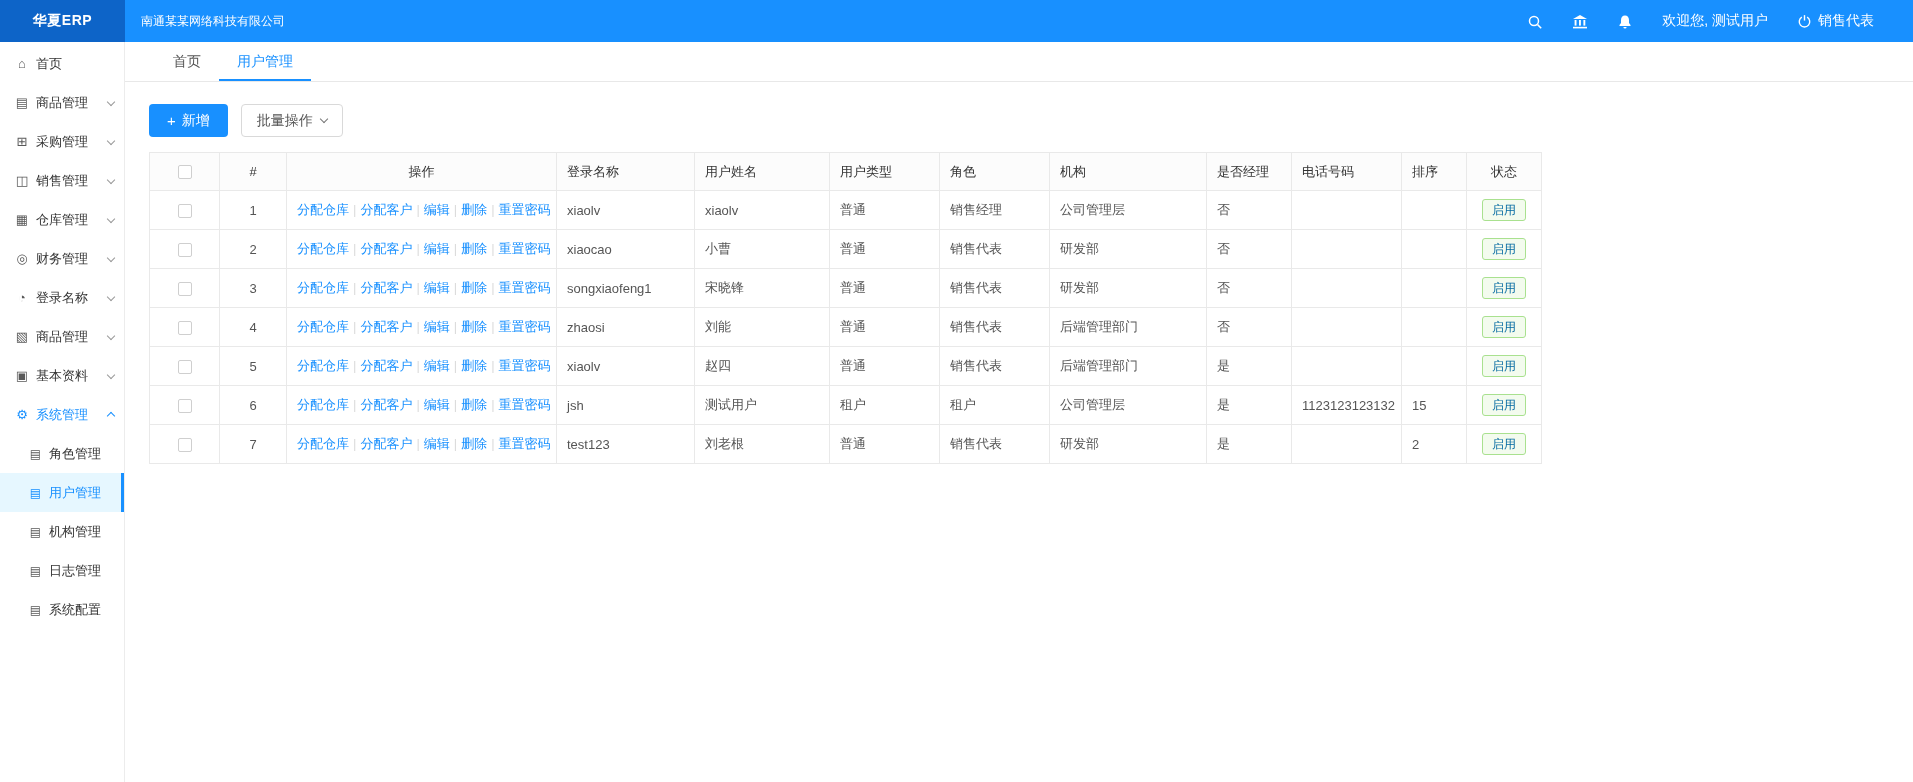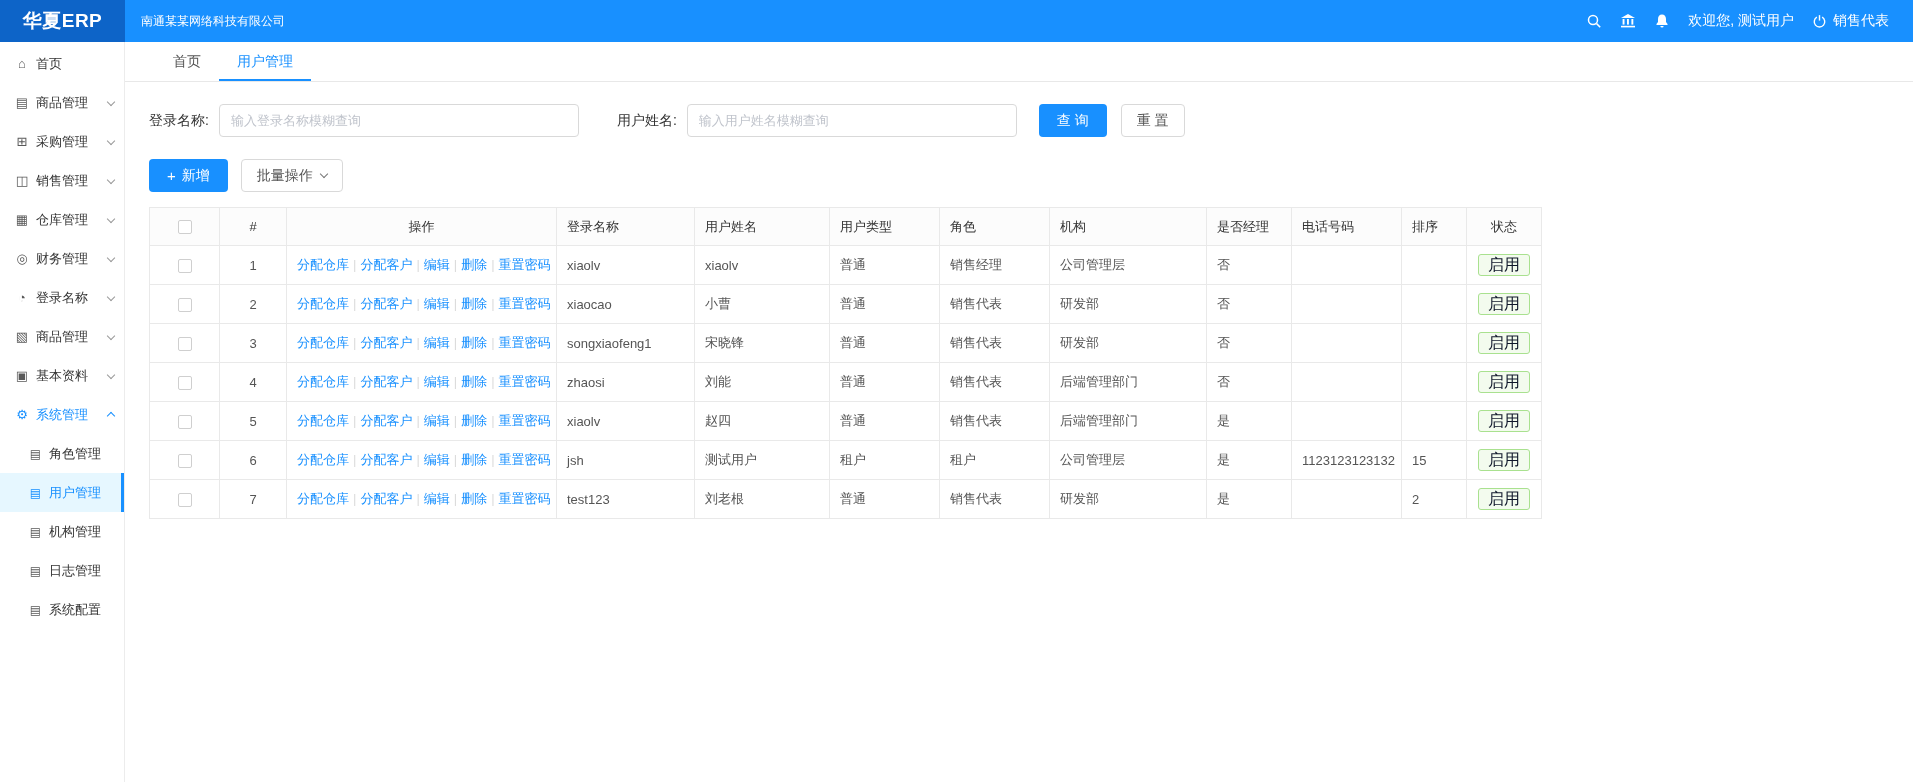--- a/index.html
+++ b/index.html
@@ -1,23 +1,23 @@
 <!DOCTYPE html>
 <html><head>
 <meta charset="utf-8">
 <style>
   *{box-sizing:border-box;margin:0;padding:0}
   html,body{width:1913px;height:782px}
   body{font-family:"Liberation Sans","DejaVu Sans",sans-serif;background:#fff;overflow:hidden;position:relative;font-size:14px;color:#333}
 
   
   .header{height:42px;background:#1890ff;display:flex;align-items:center;color:#fff}
-  .logo{width:125px;height:42px;background:#0d64c8;display:flex;align-items:center;justify-content:center;font-weight:bold;font-size:19px;letter-spacing:.5px;flex:none}
+  .logo{width:125px;height:42px;background:#0d64c8;display:flex;align-items:center;justify-content:center;font-weight:bold;font-size:14px;letter-spacing:.5px;flex:none}
   .company{margin-left:16px;font-size:12px}
-  .hdr-right{margin-left:auto;display:flex;align-items:center;gap:18px;padding-right:24px;font-size:14px}
+  .hdr-right{margin-left:auto;display:flex;align-items:flex-end;gap:29px;padding-right:39px;font-size:14px}
   .hicon{display:flex;align-items:center;cursor:pointer}
   .logout{display:flex;align-items:center;gap:6px;cursor:pointer}
 
   
   .sidebar{position:absolute;top:42px;left:0;bottom:0;width:125px;background:#fff;border-right:1px solid #ececec;padding-top:2px}
   .side-item{height:39px;display:flex;align-items:center;padding:0 10px 0 14px;font-size:13px;color:#333;cursor:pointer;white-space:nowrap}
   .side-item .si{width:16px;margin-right:6px;color:#595959;font-size:13px;text-align:center;flex:none}
   .side-item.open,.side-item.open .si{color:#1890ff}
   .chev{width:6px;height:6px;border-right:1.4px solid #999;border-bottom:1.4px solid #999;display:inline-block;flex:none}
   .chev.down{transform:rotate(45deg);margin-left:auto;margin-top:-2px}
@@ -51,21 +51,21 @@
   .toolbar .btn-plain{margin-left:13px}
 
   
   .tbl{border-collapse:collapse;table-layout:fixed;width:1392px;font-size:13px}
   .tbl th{background:#fcfcfc;border:1px solid #e9e9e9;height:38px;font-weight:normal;color:#333;padding:0 10px;text-align:center}
   .tbl th.al,.tbl td.al{text-align:left}
   .tbl td{border:1px solid #e9e9e9;height:39px;padding:0 10px;color:#555;text-align:center;overflow:hidden;white-space:nowrap}
   .cb{display:inline-block;width:14px;height:14px;border:1px solid #cfcfcf;border-radius:2px;background:#fff;cursor:pointer;vertical-align:middle}
   .op{color:#1890ff;text-decoration:none;cursor:pointer}
   .sep{color:#dcdcdc;margin:0 4px}
-  .badge{display:inline-block;padding:2px 9px;font-size:16px;color:#0f172a;border:1px solid #a9e18f;background:#f3fbee;border-radius:3px;line-height:16px}
+  .badge{display:inline-block;padding:2px 9px;font-size:12px;color:#0369a1;border:1px solid #a9e18f;background:#f3fbee;border-radius:3px;line-height:16px}
 
   
   .pager{width:1392px;display:flex;justify-content:flex-end;align-items:center;gap:10px;margin-top:17px;font-size:13px;color:#666}
   .pg-arrow{color:#bfbfbf;font-size:17px;cursor:pointer;line-height:1}
   .pg-num{min-width:25px;height:25px;border:1px solid #1890ff;color:#1890ff;border-radius:2px;display:flex;align-items:center;justify-content:center;font-size:13px;cursor:pointer;background:#fff}
   .pg-size{height:27px;border:1px solid #d9d9d9;border-radius:2px;display:flex;align-items:center;gap:7px;padding:0 9px;cursor:pointer;color:#666;background:#fff}
   .pg-size .chev{border-color:#bbb;transform:rotate(45deg);margin-top:-3px}
 </style>
 </head>
 <body>
@@ -181,29 +181,20 @@
 </div>
 
 <div class="main">
   <div class="tabbar">
     <div class="tab">首页</div>
     <div class="tab active">用户管理</div>
   </div>
 
   <div class="content">
 
-    <div class="filters">
-      <span class="flabel">登录名称:</span>
-      <input class="finput" type="text" placeholder="输入登录名称模糊查询" style="">
-      <span class="fgap"></span>
-      <span class="flabel">用户姓名:</span>
-      <input class="finput w2" type="text" placeholder="输入用户姓名模糊查询" style="">
-      <button class="btn btn-primary">查 询</button>
-      <button class="btn btn-plain">重 置</button>
-    </div>
 
     <div class="toolbar">
       <button class="btn btn-primary">
         <span class="plus">+</span>
         <span>新增</span>
       </button>
       <button class="btn btn-plain">
         <span>批量操作</span>
         <span class="chev"></span>
       </button>

